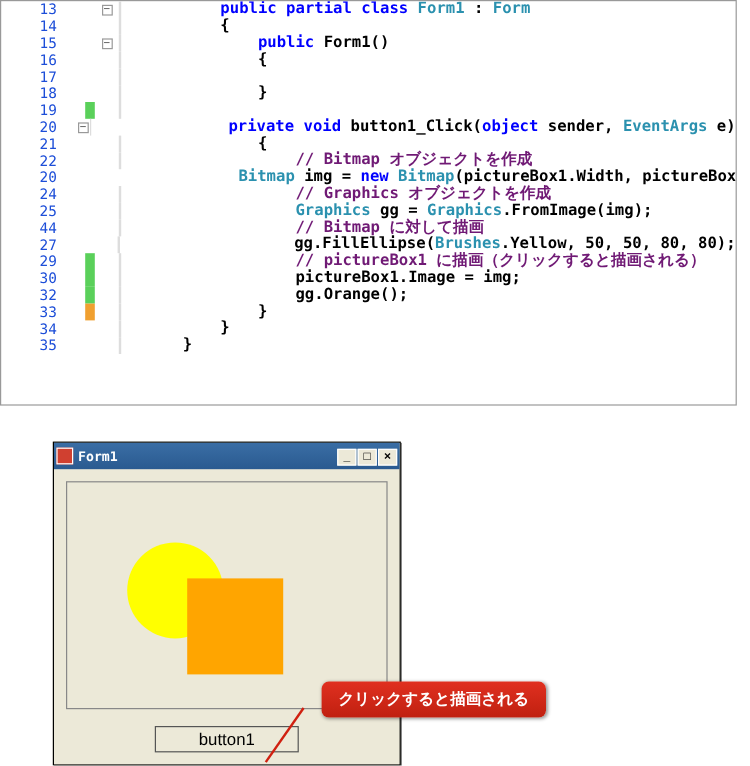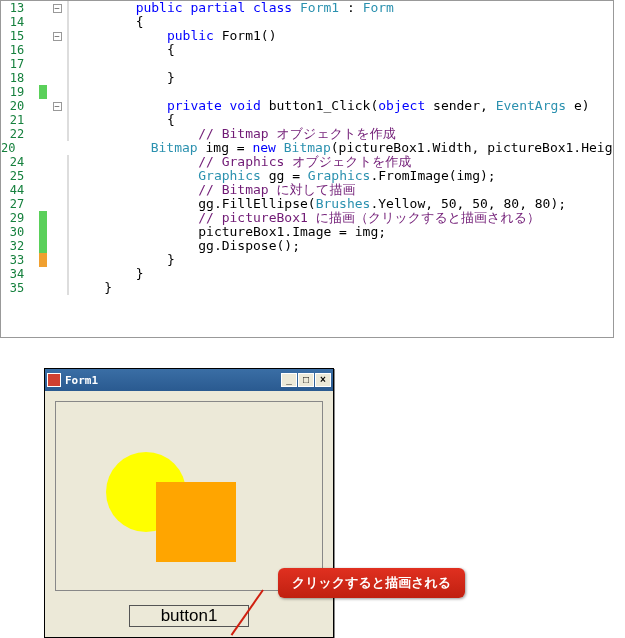--- a/index.html
+++ b/index.html
@@ -1,50 +1,50 @@
 <!DOCTYPE html>
 <html><head>
 <meta charset="utf-8">
 <style>
   * { margin: 0; padding: 0; box-sizing: border-box; }
   body { background: #fff; font-family: "Consolas", "MS Gothic", monospace; font-size: 13px; width: 625px; }
   
   .code-box { border: 1px solid #999; width: 614px; height: 338px; margin: 0 0 20px 0; background: #fff; overflow: hidden; }
   .code-row { display: flex; height: 14px; line-height: 14px; white-space: pre; }
-  .gutter { width: 38px; text-align: center; color: #15803d; padding-right: 6px; font-size: 12px; user-select:none; }
+  .gutter { width: 38px; text-align: left; color: #1d4ed8; padding-right: 6px; font-size: 12px; user-select:none;margin-left:32px; }
   .fold { width: 20px; text-align: center; color: #999; font-size: 10px; position: relative; }
   .fold .box { border: 1px solid #999; width: 9px; height: 9px; display: inline-block; line-height: 7px; font-size: 9px; color: #555; background:#fff; }
   .marker { width: 8px; }
   .marker.b1 { background: #5ad05a; }
   .marker.b2 { background: #f0a030; }
   .bar { width: 2px; background: #ddd; }
-  .codecell { padding-left: 4px; flex:1; }
+  .codecell { padding-left: 20px; flex:1;font-weight:bold; }
   
   .kw { color: #0000ff; }
   .type { color: #2b91af; }
   .comment { color: #701a75; }
   .plain { color: #000; }
   
   .app-area { padding: 10px 0 0 44px; position: relative; width: 570px; }
   
   .winform { width: 290px; border: 1px solid #000; background: #ece9d8; box-shadow: 1px 1px 0 #888; }
   .titlebar { background: linear-gradient(#3a6ea5,#2a5a90); height: 22px; display: flex; align-items: center; color: #fff; font-size: 11px; font-weight: bold; padding: 0 2px; }
   .titlebar .ico { width: 14px; height: 14px; background: #d04030; border: 1px solid #fff; margin-right: 4px; display:inline-block; }
   .titlebar .ttl { flex: 1; }
   .winbtns span { display:inline-block; width:16px; height:14px; background:#ece9d8; border:1px solid #fff; color:#000; text-align:center; font-size:10px; line-height:12px; margin-left:1px; font-weight:bold; font-family:Arial; }
   
   .clientarea { padding: 10px; }
   .picbox { border: 1px solid #888; height: 190px; background: #ece9d8; position: relative; }
   .ellipse { position:absolute; left:50px; top:50px; width:80px; height:80px; background:#ffff00; border-radius:50%; }
   .rect { position:absolute; left:100px; top:80px; width:80px; height:80px; background:#ffa500; }
   
   .btnrow { text-align:center; margin-top:14px; }
-  .btn1 { width: 120px; height: 22px; border: 1px solid #555; background: #ece9d8; font-size: 17px; cursor:pointer; }
+  .btn1 { width: 120px; height: 22px; border: 1px solid #555; background: #ece9d8; font-size: 14px; cursor:pointer; }
   
-  .callout { position:absolute; left:278px; top:210px; }
+  .callout { position:absolute; left:268px; top:210px; }
   .callout-box { background: linear-gradient(#e03020,#c02010); color:#fff; padding:6px 14px; border-radius:6px; font-size:13px; font-weight:bold; font-family: "MS PGothic", sans-serif; white-space:nowrap; box-shadow:1px 1px 3px rgba(0,0,0,.4); }
   .callout-line { position:absolute; left:-46px; top:22px; width:60px; height:40px; }
   .callout-line::before { content:""; position:absolute; width:2px; height:55px; background:#d02010; left:30px; top:0; transform: rotate(35deg); transform-origin: top; }
 </style>
 </head>
 <body>
 
 <div class="code-box" id="codebox">
     <div class="code-row"><div class="gutter">13</div><div class="marker "></div><div class="fold"><span class="box">−</span></div><div class="bar"></div><div class="codecell">        <span class="kw">public</span><span class="plain"> </span><span class="kw">partial</span><span class="plain"> </span><span class="kw">class</span><span class="plain"> </span><span class="type">Form1</span><span class="plain"> : </span><span class="type">Form</span></div></div>
     <div class="code-row"><div class="gutter">14</div><div class="marker "></div><div class="fold"></div><div class="bar"></div><div class="codecell">        <span class="plain">{</span></div></div>
@@ -56,21 +56,21 @@
     <div class="code-row"><div class="gutter">20</div><div class="marker "></div><div class="fold"><span class="box">−</span></div><div class="bar"></div><div class="codecell">            <span class="kw">private</span><span class="plain"> </span><span class="kw">void</span><span class="plain"> button1_Click(</span><span class="kw">object</span><span class="plain"> sender, </span><span class="type">EventArgs</span><span class="plain"> e)</span></div></div>
     <div class="code-row"><div class="gutter">21</div><div class="marker "></div><div class="fold"></div><div class="bar"></div><div class="codecell">            <span class="plain">{</span></div></div>
     <div class="code-row"><div class="gutter">22</div><div class="marker "></div><div class="fold"></div><div class="bar"></div><div class="codecell">                <span class="comment">// Bitmap オブジェクトを作成</span></div></div>
     <div class="code-row"><div class="gutter">20</div><div class="marker "></div><div class="fold"></div><div class="bar"></div><div class="codecell">                <span class="type">Bitmap</span><span class="plain"> img = </span><span class="kw">new</span><span class="plain"> </span><span class="type">Bitmap</span><span class="plain">(pictureBox1.Width, pictureBox1.Height);</span></div></div>
     <div class="code-row"><div class="gutter">24</div><div class="marker "></div><div class="fold"></div><div class="bar"></div><div class="codecell">                <span class="comment">// Graphics オブジェクトを作成</span></div></div>
     <div class="code-row"><div class="gutter">25</div><div class="marker "></div><div class="fold"></div><div class="bar"></div><div class="codecell">                <span class="type">Graphics</span><span class="plain"> gg = </span><span class="type">Graphics</span><span class="plain">.FromImage(img);</span></div></div>
     <div class="code-row"><div class="gutter">44</div><div class="marker "></div><div class="fold"></div><div class="bar"></div><div class="codecell">                <span class="comment">// Bitmap に対して描画</span></div></div>
     <div class="code-row"><div class="gutter">27</div><div class="marker "></div><div class="fold"></div><div class="bar"></div><div class="codecell">                <span class="plain">gg.FillEllipse(</span><span class="type">Brushes</span><span class="plain">.Yellow, 50, 50, 80, 80);</span></div></div>
     <div class="code-row"><div class="gutter">29</div><div class="marker b1"></div><div class="fold"></div><div class="bar"></div><div class="codecell">                <span class="comment">// pictureBox1 に描画（クリックすると描画される）</span></div></div>
     <div class="code-row"><div class="gutter">30</div><div class="marker b1"></div><div class="fold"></div><div class="bar"></div><div class="codecell">                <span class="plain">pictureBox1.Image = img;</span></div></div>
-    <div class="code-row"><div class="gutter">32</div><div class="marker b1"></div><div class="fold"></div><div class="bar"></div><div class="codecell">                <span class="plain">gg.Dispose();</span></div></div>
+    <div class="code-row"><div class="gutter">32</div><div class="marker b1"></div><div class="fold"></div><div class="bar"></div><div class="codecell">                <span class="plain">gg.Orange();</span></div></div>
     <div class="code-row"><div class="gutter">33</div><div class="marker b2"></div><div class="fold"></div><div class="bar"></div><div class="codecell">            <span class="plain">}</span></div></div>
     <div class="code-row"><div class="gutter">34</div><div class="marker "></div><div class="fold"></div><div class="bar"></div><div class="codecell">        <span class="plain">}</span></div></div>
     <div class="code-row"><div class="gutter">35</div><div class="marker "></div><div class="fold"></div><div class="bar"></div><div class="codecell">    <span class="plain">}</span></div></div>
   </div>
 
 <div class="app-area">
   <div class="winform">
     <div class="titlebar">
       <span class="ico"></span>
       <span class="ttl">Form1</span>

